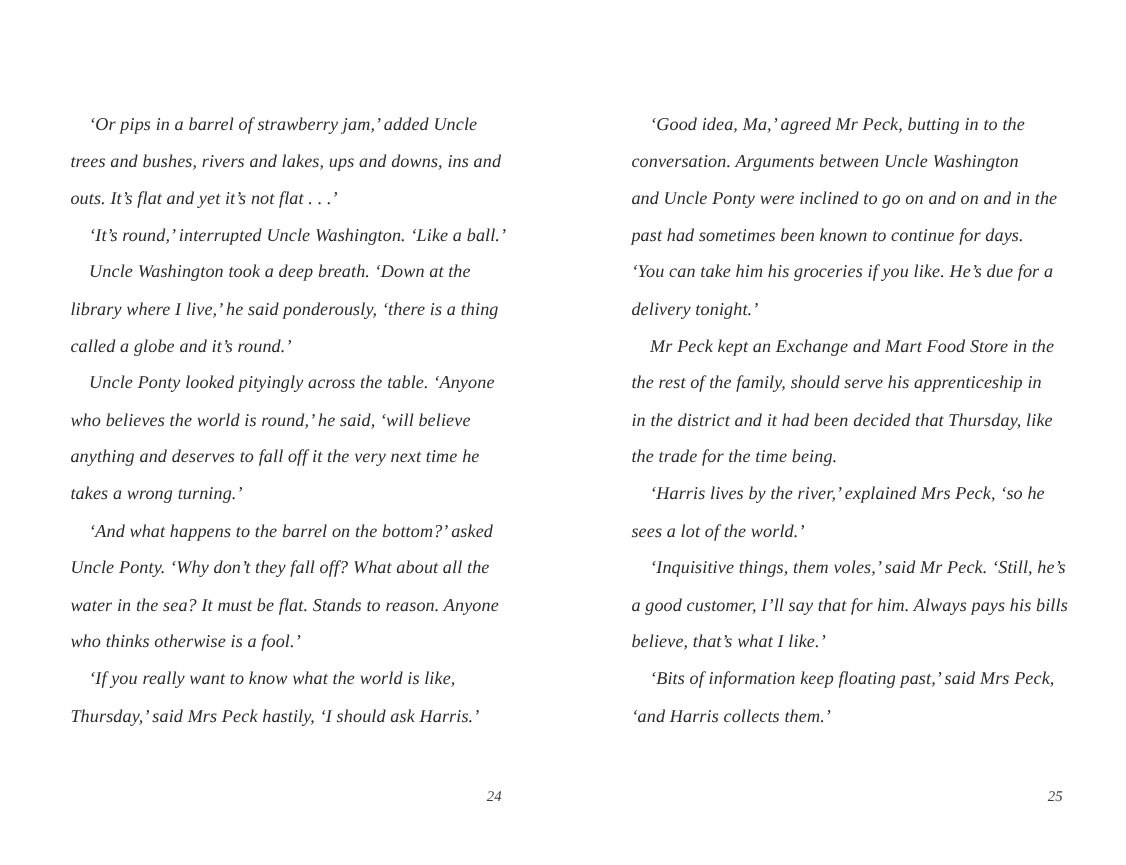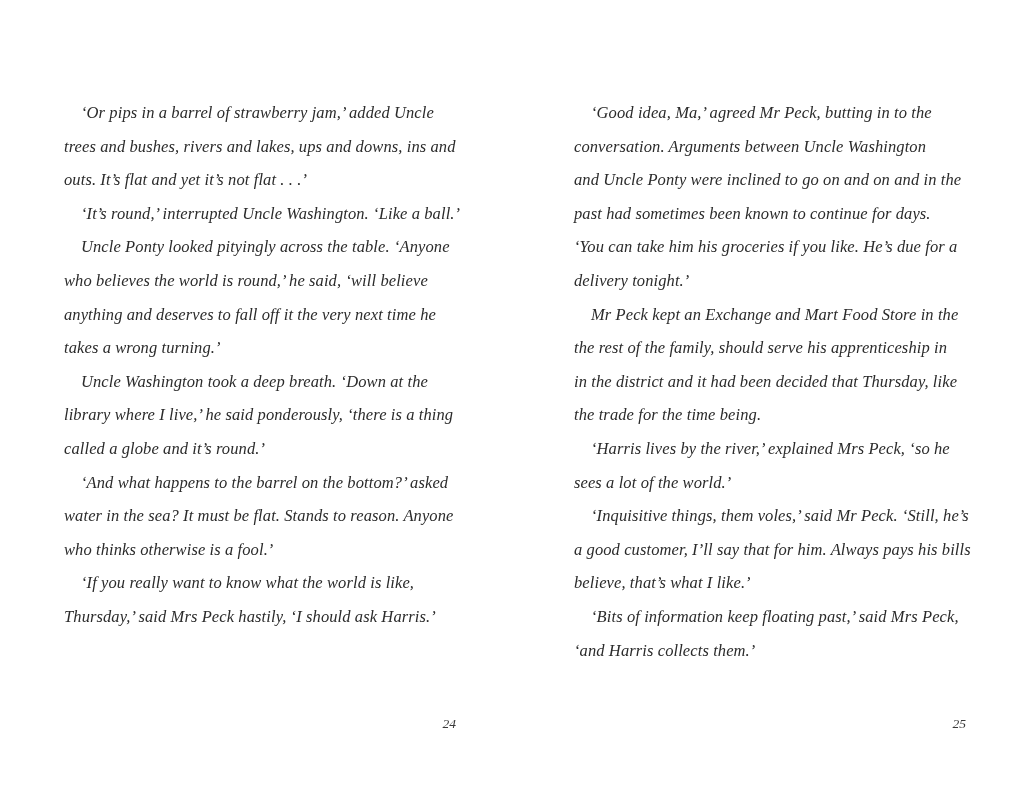--- a/index.html
+++ b/index.html
@@ -62,32 +62,33 @@
     <div class="page-text">
         <p>
           <span class="line">‘Or pips in a barrel of strawberry jam,’ added Uncle</span>
           <span class="line">trees and bushes, rivers and lakes, ups and downs, ins and</span>
           <span class="line">outs. It’s flat and yet it’s not flat . . .’</span>
         </p>
         <p>
           <span class="line">‘It’s round,’ interrupted Uncle Washington. ‘Like a ball.’</span>
         </p>
         <p>
+          <span class="line">Uncle Washington took a deep breath. ‘Down at the</span>
+          <span class="line">library where I live,’ he said ponderously, ‘there is a thing</span>
+          <span class="line">called a globe and it’s round.’</span>
+        </p>
+        <p>
           <span class="line">Uncle Ponty looked pityingly across the table. ‘Anyone</span>
           <span class="line">who believes the world is round,’ he said, ‘will believe</span>
           <span class="line">anything and deserves to fall off it the very next time he</span>
           <span class="line">takes a wrong turning.’</span>
         </p>
         <p>
-          <span class="line">Uncle Washington took a deep breath. ‘Down at the</span>
-          <span class="line">library where I live,’ he said ponderously, ‘there is a thing</span>
-          <span class="line">called a globe and it’s round.’</span>
-        </p>
-        <p>
           <span class="line">‘And what happens to the barrel on the bottom?’ asked</span>
+          <span class="line">Uncle Ponty. ‘Why don’t they fall off? What about all the</span>
           <span class="line">water in the sea? It must be flat. Stands to reason. Anyone</span>
           <span class="line">who thinks otherwise is a fool.’</span>
         </p>
         <p>
           <span class="line">‘If you really want to know what the world is like,</span>
           <span class="line">Thursday,’ said Mrs Peck hastily, ‘I should ask Harris.’</span>
         </p>
       </div>
     <div class="page-number">24</div>
   </div>

